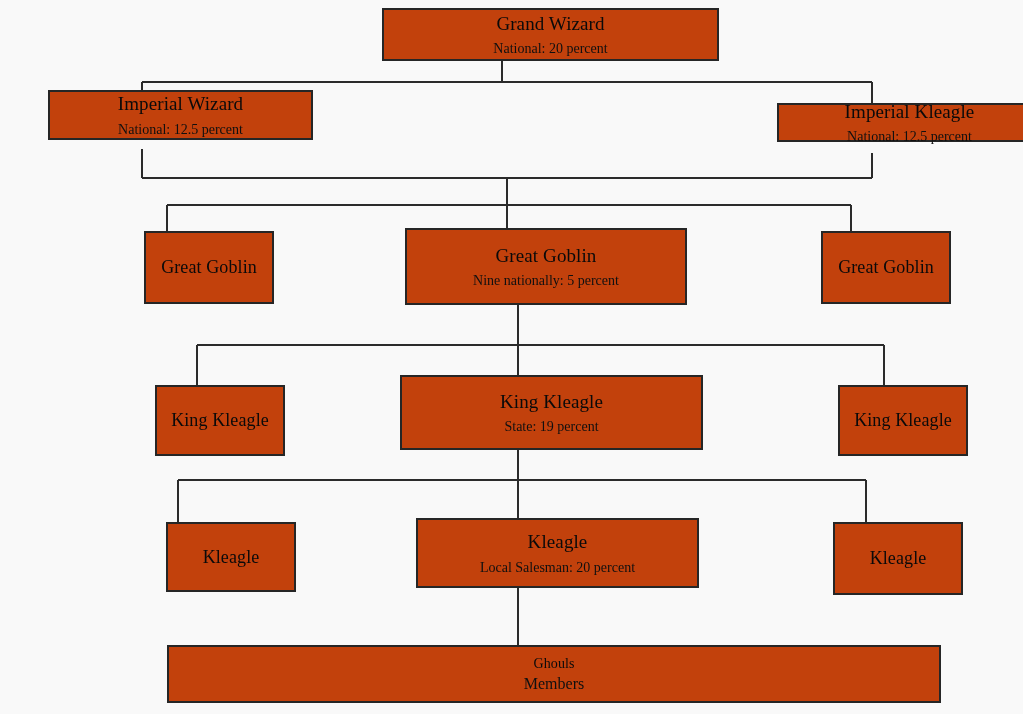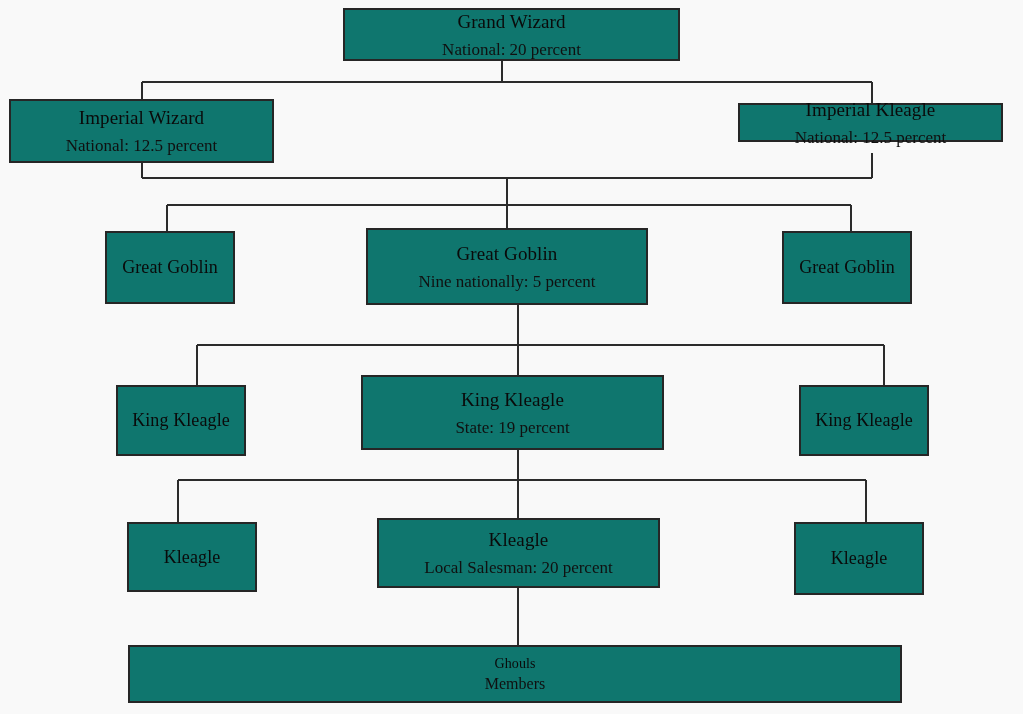--- a/index.html
+++ b/index.html
@@ -25,37 +25,38 @@
     left: 0;
     top: 0;
     width: 1023px;
     height: 714px;
     pointer-events: none;
   }
   .node {
     position: absolute;
     box-sizing: border-box;
     border: 2px solid #262626;
-    background: #0f766e;
+    background: #c2410c;
     display: flex;
     flex-direction: column;
     align-items: center;
     justify-content: center;
     text-align: center;
     line-height: 1.15;
     padding: 10px 6px;
+    margin-left: 39px;
   }
   .node-title {
     font-size: 19px;
     color: #0a0a0a;
     letter-spacing: 0.1px;
     white-space: nowrap;
   }
   .node-sub {
-    font-size: 17px;
+    font-size: 14px;
     color: #101010;
     margin-top: 7px;
     white-space: nowrap;
   }
   .node.has-sub .node-title {
     margin-top: 1px;
   }
   .node.compact .node-title {
     font-size: 18px;
   }
@@ -101,21 +102,21 @@
 
       <path d="M 518 588 L 518 645"></path>
     </g>
   </svg>
 
   <div class="node has-sub" style="left:343px; top:8px; width:337px; height:53px;">
     <span class="node-title">Grand Wizard</span>
     <span class="node-sub">National: 20 percent</span>
   </div>
 
-  <div class="node has-sub" style="left:9px; top:99px; width:265px; height:64px;">
+  <div class="node has-sub" style="left:9px; top:90px; width:265px; height:50px;">
     <span class="node-title">Imperial Wizard</span>
     <span class="node-sub">National: 12.5 percent</span>
   </div>
 
   <div class="node has-sub" style="left:738px; top:103px; width:265px; height:39px;">
     <span class="node-title">Imperial Kleagle</span>
     <span class="node-sub">National: 12.5 percent</span>
   </div>
 
   <div class="node compact" style="left:105px; top:231px; width:130px; height:73px;">

